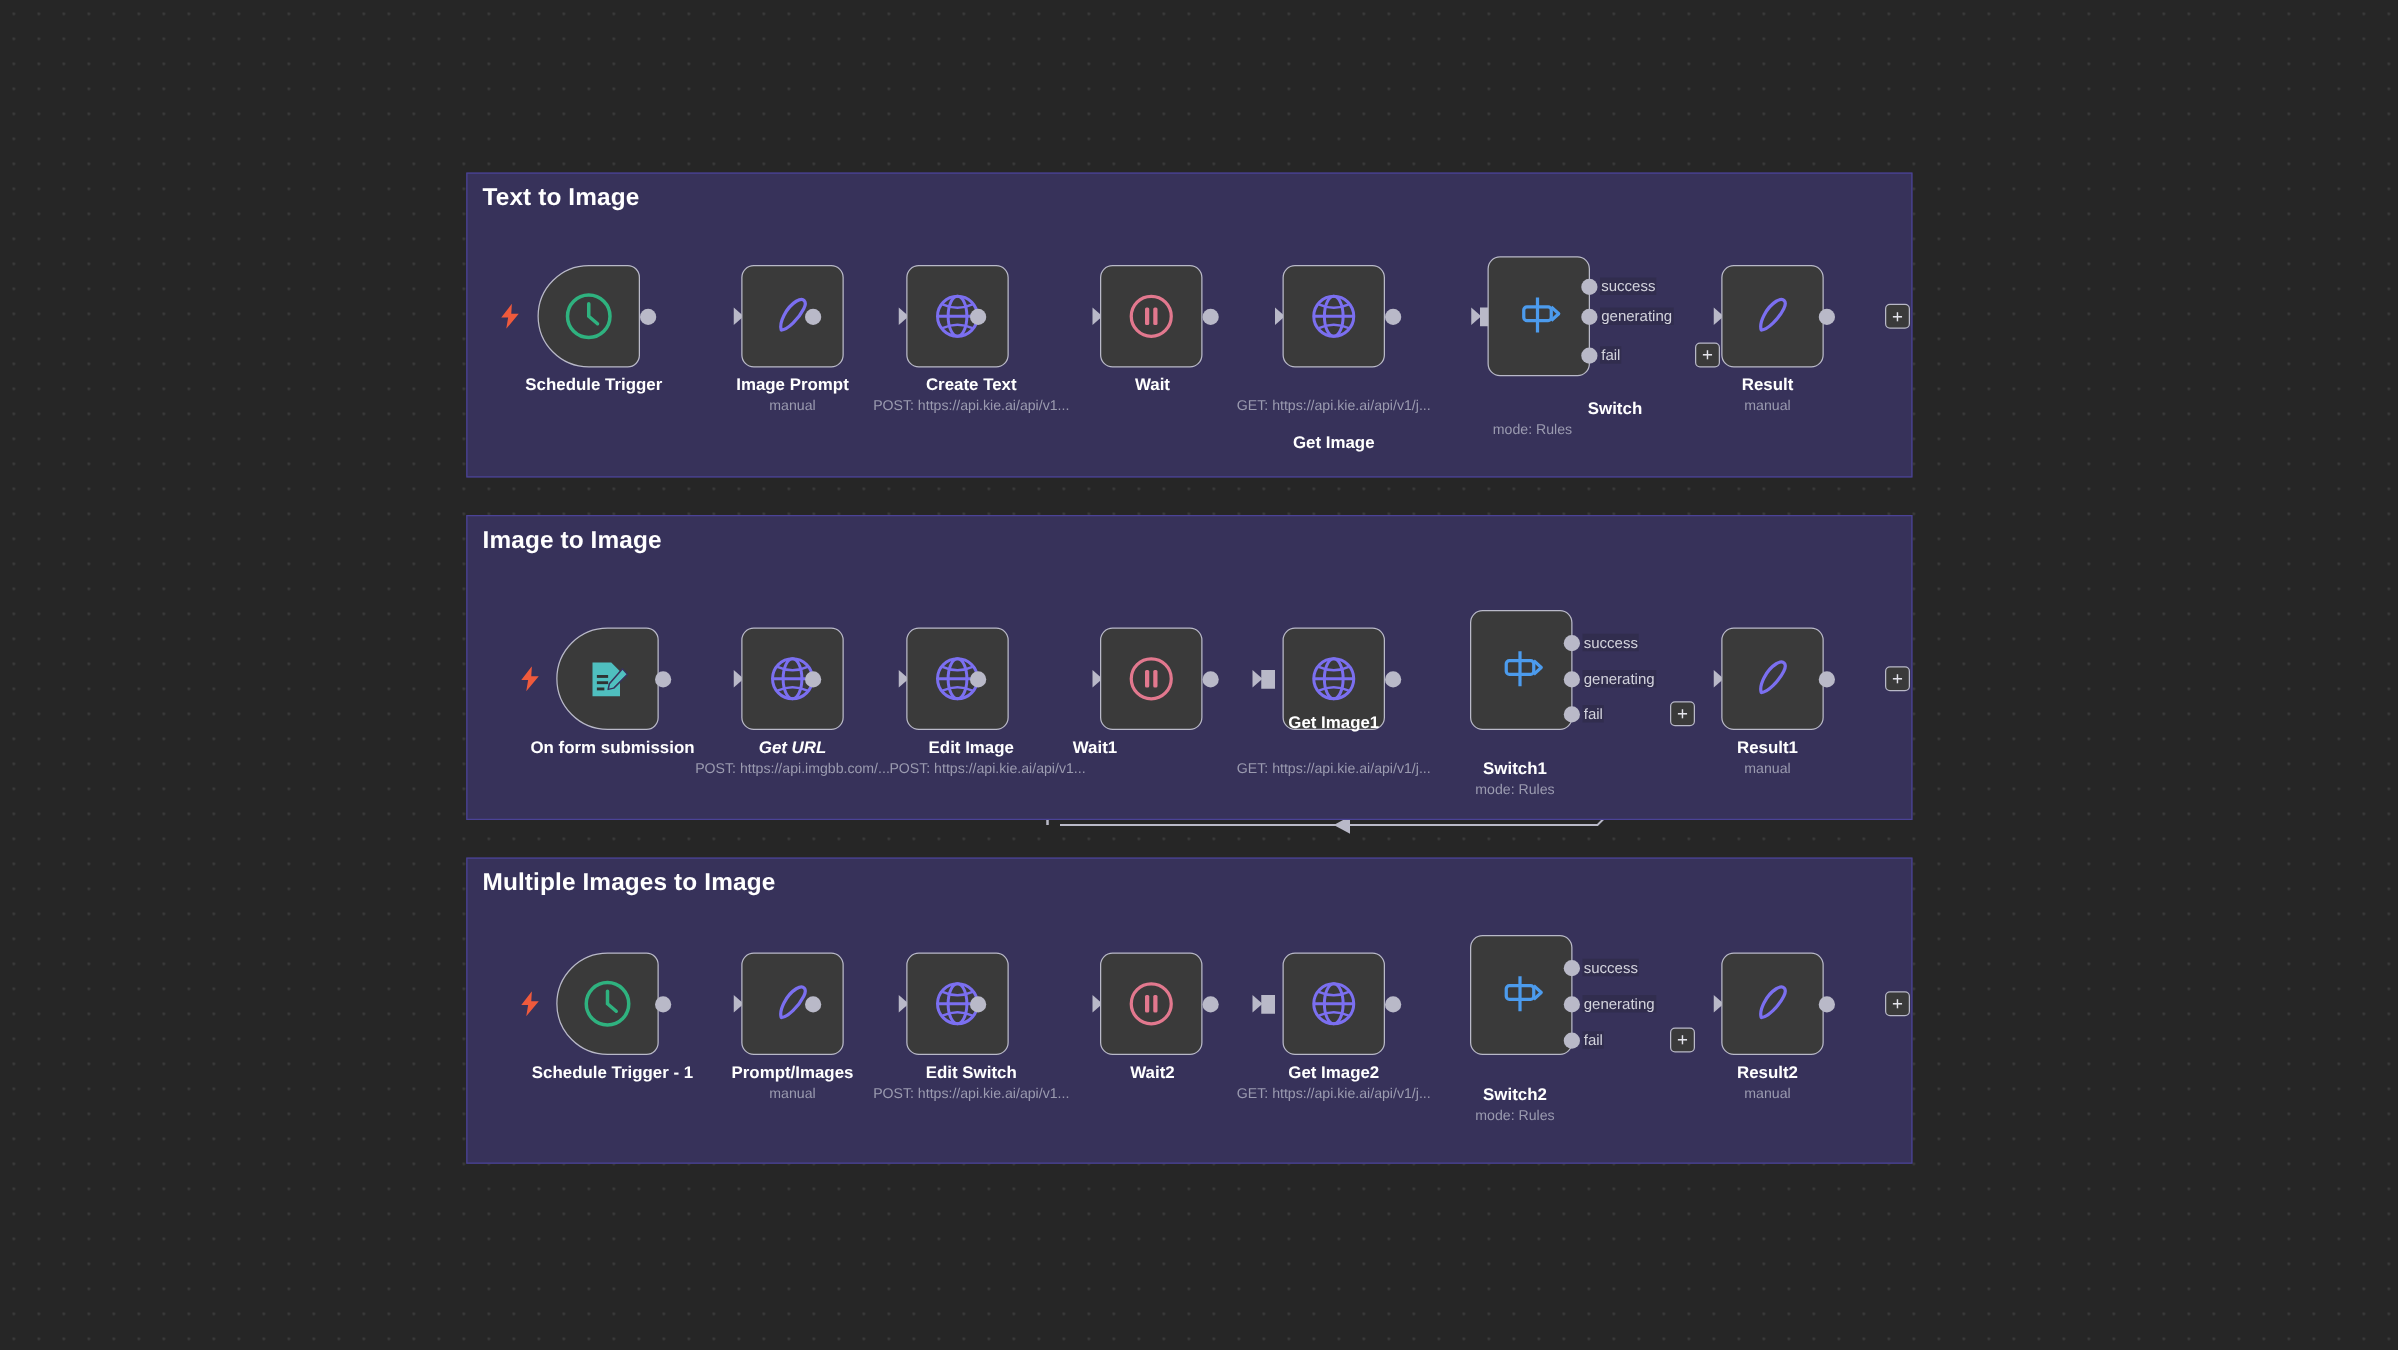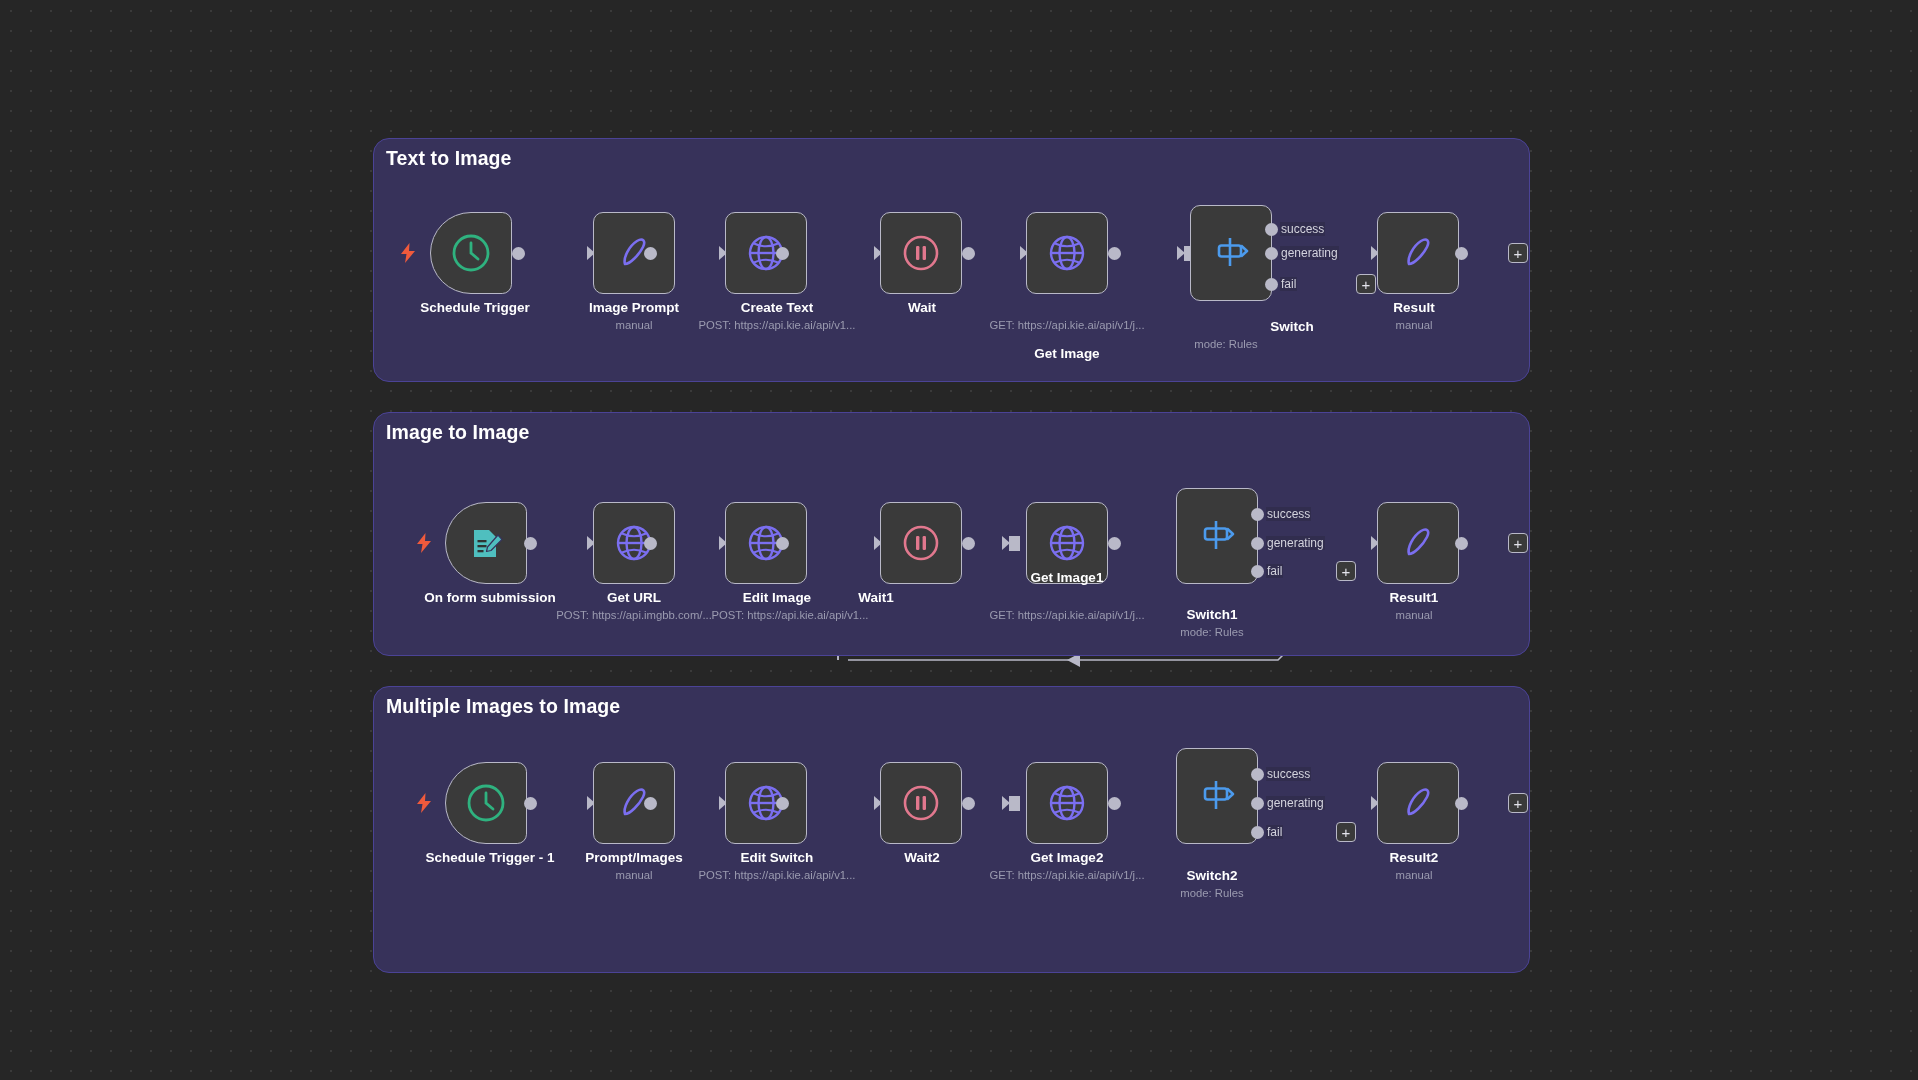--- a/index.html
+++ b/index.html
@@ -21,21 +21,21 @@
       radial-gradient(circle at 1px 1px, #3a3a3a 1.1px, transparent 1.2px);
     background-size: 20px 20px;
     background-position: 10px 10px;
   }
 
   
   .group {
     position: absolute;
     background: #37325a;
     border: 1px solid #4b4396;
-    border-radius: 16px;
+    border-radius: 0;
   }
   .group-title {
     position: absolute;
     left: 12px;
     top: 8px;
     font-size: 19.5px;
     font-weight: bold;
     color: #ffffff;
     letter-spacing: 0.1px;
     white-space: nowrap;
@@ -346,21 +346,21 @@
   <div class="node" style="left:593px; top:502px;">
     <svg width="42" height="42" viewBox="0 0 42 42">
       <circle cx="21" cy="21" r="16" stroke="#7b6ff0" stroke-width="2.4" fill="none"></circle>
       <ellipse cx="21" cy="21" rx="7.5" ry="16" stroke="#7b6ff0" stroke-width="2.4" fill="none"></ellipse>
       <line x1="5" y1="21" x2="37" y2="21" stroke="#7b6ff0" stroke-width="2.4"></line>
       <path d="M9 11.5 Q21 17 33 11.5" stroke="#7b6ff0" stroke-width="2" fill="none"></path>
       <path d="M9 30.5 Q21 25 33 30.5" stroke="#7b6ff0" stroke-width="2" fill="none"></path>
     </svg>
   </div>
   <div class="port-out" style="left:644px; top:537px;"></div>
-  <div class="node-label" style="left:634px; top:590px;">Get URL</div>
+  <div class="node-label" style="left:634px; top:590px;font-style:italic;">Get URL</div>
   <div class="node-sub" style="left:634px; top:609px;">POST: https://api.imgbb.com/...</div>
 
   <div class="port-in" style="left:726px; top:536px;"></div>
   <div class="node" style="left:725px; top:502px;">
     <svg width="42" height="42" viewBox="0 0 42 42">
       <circle cx="21" cy="21" r="16" stroke="#7b6ff0" stroke-width="2.4" fill="none"></circle>
       <ellipse cx="21" cy="21" rx="7.5" ry="16" stroke="#7b6ff0" stroke-width="2.4" fill="none"></ellipse>
       <line x1="5" y1="21" x2="37" y2="21" stroke="#7b6ff0" stroke-width="2.4"></line>
       <path d="M9 11.5 Q21 17 33 11.5" stroke="#7b6ff0" stroke-width="2" fill="none"></path>
       <path d="M9 30.5 Q21 25 33 30.5" stroke="#7b6ff0" stroke-width="2" fill="none"></path>
@@ -417,21 +417,21 @@
   <div class="node" style="left:1377px; top:502px;">
     <svg width="42" height="42" viewBox="0 0 42 42">
       <path d="M12 32 C10 26 16 14 24 9 C30 5.5 33 9 30 15 C26 23 17 32 12 32 Z" stroke="#7b6ff0" stroke-width="2.6" fill="none" stroke-linejoin="round"></path>
     </svg>
   </div>
   <div class="port-out" style="left:1455px; top:537px;"></div>
   <div class="node-label" style="left:1414px; top:590px;">Result1</div>
   <div class="node-sub" style="left:1414px; top:609px;">manual</div>
   <div class="plus-btn" style="left:1508px; top:533px;">+</div>
 
-  <div class="group" style="left:373px; top:686px; width:1157px; height:287px;">
+  <div class="group" style="left:373px; top:686px; width:1157px; height:245px;">
     <div class="group-title">Multiple Images to Image</div>
   </div>
 
   <div class="bolt" style="left:416px; top:793px;">
     <svg width="16" height="20" viewBox="0 0 16 20">
         <path d="M9.5 0 L1 11 L6.5 11 L5 20 L15 8 L9 8 Z" fill="#ef5a3c"></path>
       </svg>
   </div>
 
   <div class="node trigger" style="left:445px; top:762px;">

